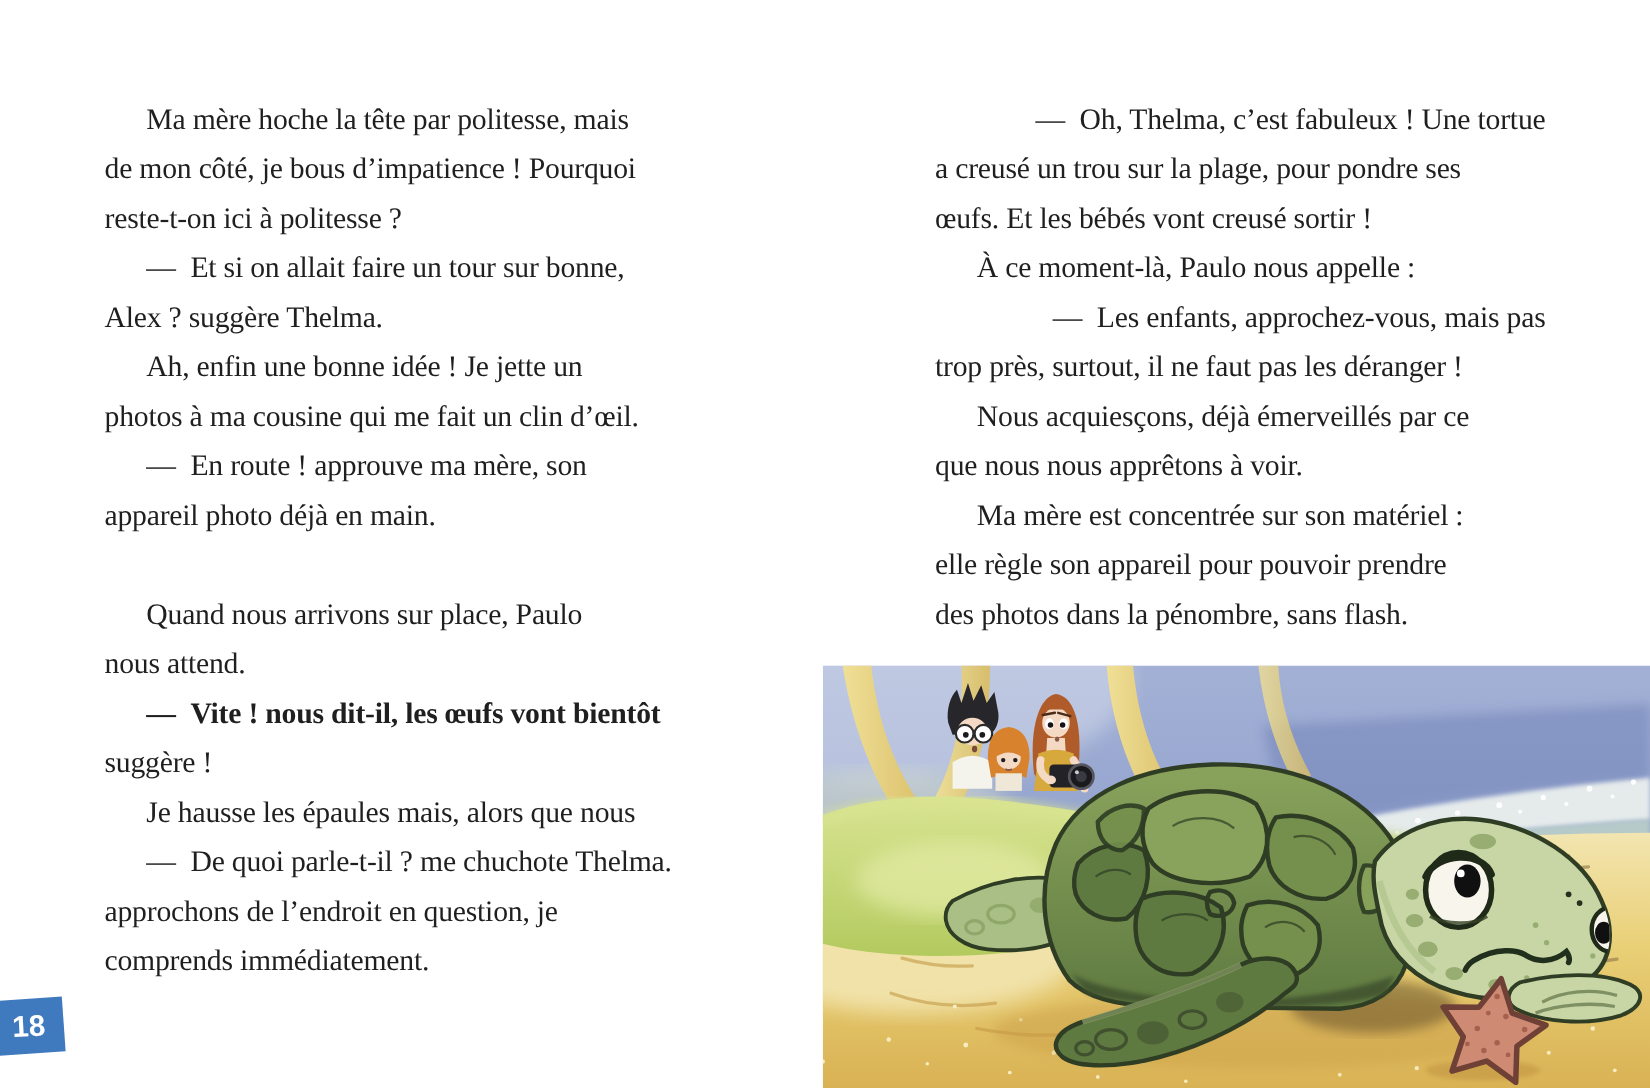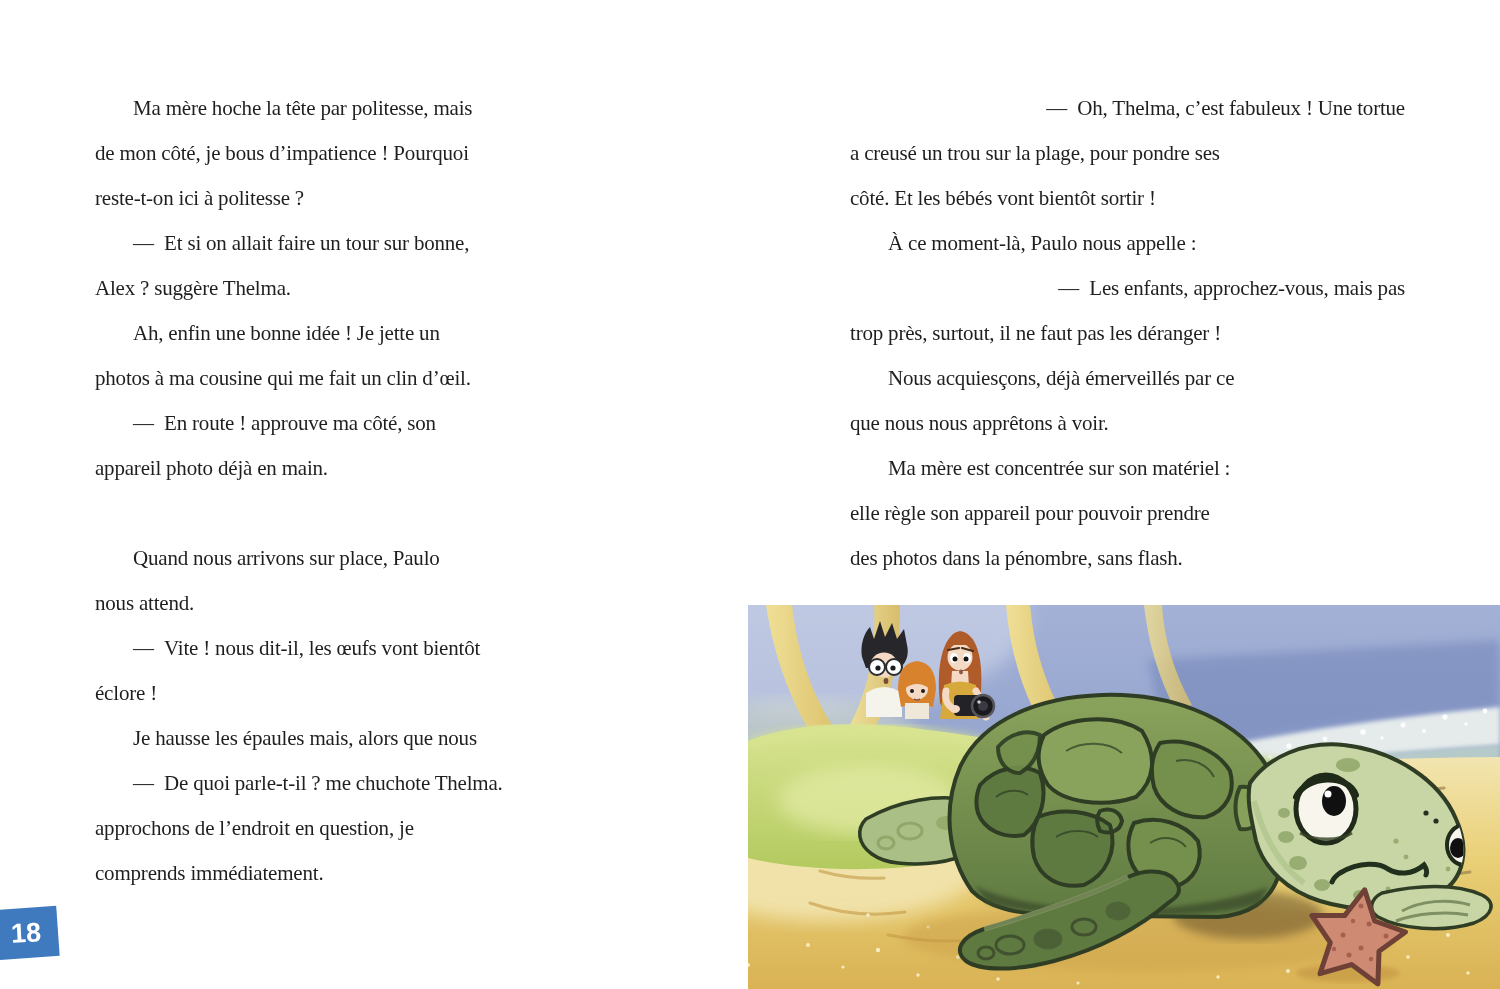--- a/index.html
+++ b/index.html
@@ -1,20 +1,20 @@
 <!DOCTYPE html>
 <html style="--page_bg: #ffffff; --text: #1f1f1f; --badge_bg: #3f7abf; --badge_text: #ffffff; --sky_top: #a3b1d6; --sky_deep: #7e90c1; --foam: #ecf1ee; --foam_teal: #bed4c8; --sand_light: #f2e5b0; --sand_mid: #e9cf76; --sand_deep: #d9b254; --sand_trail: #c49a46; --grass_light: #d9e492; --grass_mid: #b3ca5f; --trunk_light: #efdf96; --trunk_shade: #d9bd66; --shell_light: #8aa35c; --shell_mid: #74904c; --shell_dark: #5f7a41; --shell_deep: #41512f; --shell_line: #2e3d24; --skin_light: #c8d6a6; --skin_mid: #aabf85; --skin_spot: #8fa768; --starfish: #cf8a74; --starfish_line: #6f4136; --starfish_bump: #a6614e; --boy_hair: #27272b; --girl_hair: #d8822e; --woman_hair: #b05c2a; --skin_face: #f4dac4; --shirt_white: #f5f4ec; --top_yellow: #d7a83b; --camera_black: #232327;"><head>
 <meta charset="utf-8">
 <style>
   html,body{margin:0;padding:0;background:#fff;}
   .page{position:relative;width:1500px;height:989px;background:var(--page_bg,#fff);overflow:hidden;}
   .col{position:absolute;top:86px;width:555px;}
   #col-left{left:95px;}
   #col-right{left:850px;}
-  .tline{height:45px;line-height:45px;font-family:"Liberation Serif",serif;font-size:21px;
+  .tline{height:45px;line-height:45px;font-family:"Liberation Serif",serif;font-size:27px;
          color:var(--text,#1f1f1f);white-space:nowrap;letter-spacing:-0.2px;}
   .tline.ind{padding-left:38px;}
   .illo{position:absolute;left:748px;top:605px;display:block;}
   .badge{position:absolute;left:-6px;top:908px;width:64px;height:50px;background:var(--badge_bg,#3f7abf);
          transform:rotate(-4deg);display:flex;align-items:center;justify-content:center;}
   .badge span{font-family:"Liberation Sans",sans-serif;font-weight:bold;font-size:27px;
               color:var(--badge_text,#fff);transform:rotate(1deg);}
 </style>
 </head>
 <body>
@@ -22,36 +22,36 @@
 <div class="page">
 
   <div class="col" id="col-left">
       <div class="tline ind j" style="word-spacing: 0px;">Ma mère hoche la tête par politesse, mais</div>
       <div class="tline j" style="word-spacing: 0px;">de mon côté, je bous d’impatience ! Pourquoi</div>
       <div class="tline">reste-t-on ici à politesse ?</div>
       <div class="tline ind j" style="word-spacing: 0px;">— Et si on allait faire un tour sur bonne,</div>
       <div class="tline">Alex ? suggère Thelma.</div>
       <div class="tline ind j" style="word-spacing: 0px;">Ah, enfin une bonne idée ! Je jette un</div>
       <div class="tline j" style="word-spacing: 0px;">photos à ma cousine qui me fait un clin d’œil.</div>
-      <div class="tline ind j" style="word-spacing: 0px;">— En route ! approuve ma côté, son</div>
+      <div class="tline ind j" style="word-spacing: 0px;">— En route ! approuve ma mère, son</div>
       <div class="tline">appareil photo déjà en main.</div>
       <div class="tline"></div>
       <div class="tline ind j" style="word-spacing: 0px;">Quand nous arrivons sur place, Paulo</div>
       <div class="tline">nous attend.</div>
-      <div class="tline ind j" style="word-spacing: 0px;">— Vite ! nous dit-il, les œufs vont bientôt</div>
-      <div class="tline">éclore !</div>
+      <div class="tline ind j" style="word-spacing: 0px; font-weight: bold;">— Vite ! nous dit-il, les œufs vont bientôt</div>
+      <div class="tline">suggère !</div>
       <div class="tline ind j" style="word-spacing: 0px;">Je hausse les épaules mais, alors que nous</div>
       <div class="tline ind j" style="word-spacing: 0px;">— De quoi parle-t-il ? me chuchote Thelma.</div>
       <div class="tline j" style="word-spacing: 0px;">approchons de l’endroit en question, je</div>
       <div class="tline">comprends immédiatement.</div>
     </div>
   <div class="col" id="col-right">
       <div class="tline ind j" style="word-spacing: 0px; text-align: right;">— Oh, Thelma, c’est fabuleux ! Une tortue</div>
       <div class="tline j" style="word-spacing: 0px;">a creusé un trou sur la plage, pour pondre ses</div>
-      <div class="tline">côté. Et les bébés vont bientôt sortir !</div>
+      <div class="tline">œufs. Et les bébés vont creusé sortir !</div>
       <div class="tline ind">À ce moment-là, Paulo nous appelle :</div>
       <div class="tline ind j" style="word-spacing: 0px; text-align: right;">— Les enfants, approchez-vous, mais pas</div>
       <div class="tline j" style="word-spacing: 0px;">trop près, surtout, il ne faut pas les déranger !</div>
       <div class="tline ind j" style="word-spacing: 0px;">Nous acquiesçons, déjà émerveillés par ce</div>
       <div class="tline">que nous nous apprêtons à voir.</div>
       <div class="tline ind j" style="word-spacing: 0px;">Ma mère est concentrée sur son matériel :</div>
       <div class="tline j" style="word-spacing: 0px;">elle règle son appareil pour pouvoir prendre</div>
       <div class="tline j" style="word-spacing: 0px;">des photos dans la pénombre, sans flash.</div>
     </div>
 

